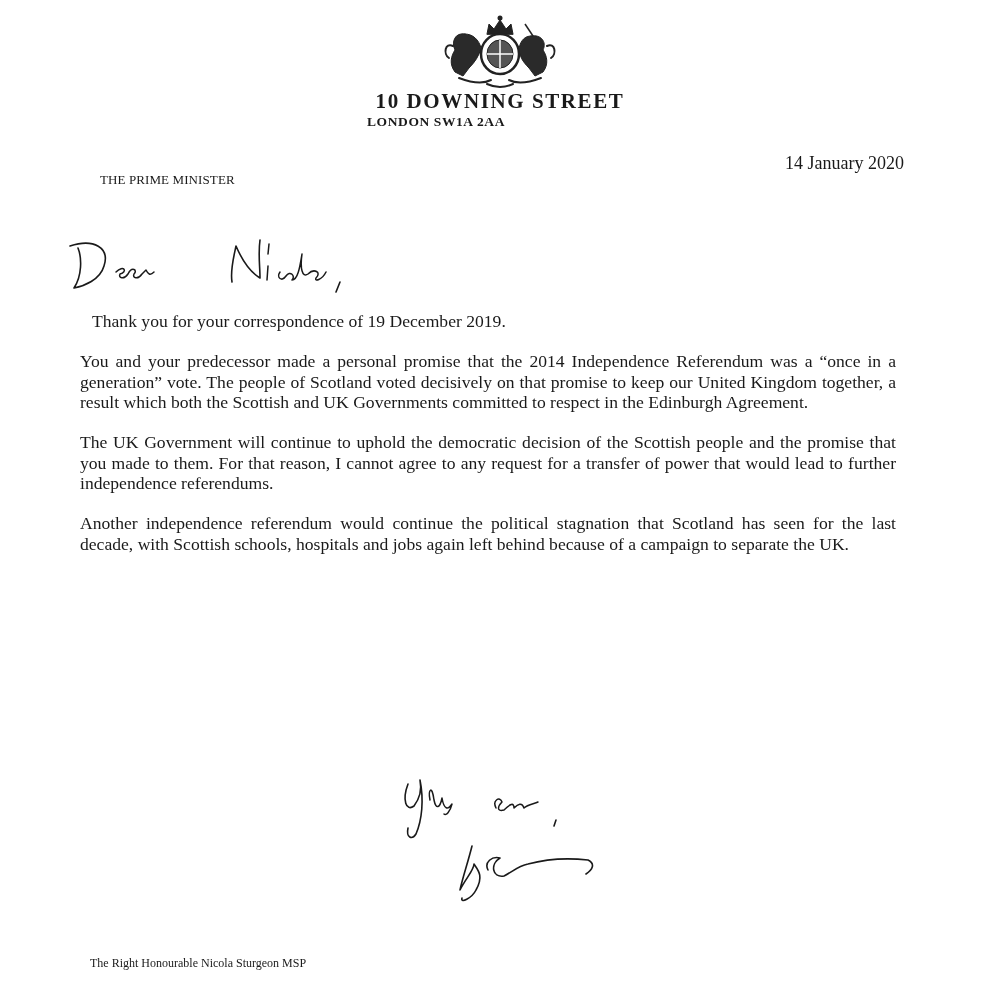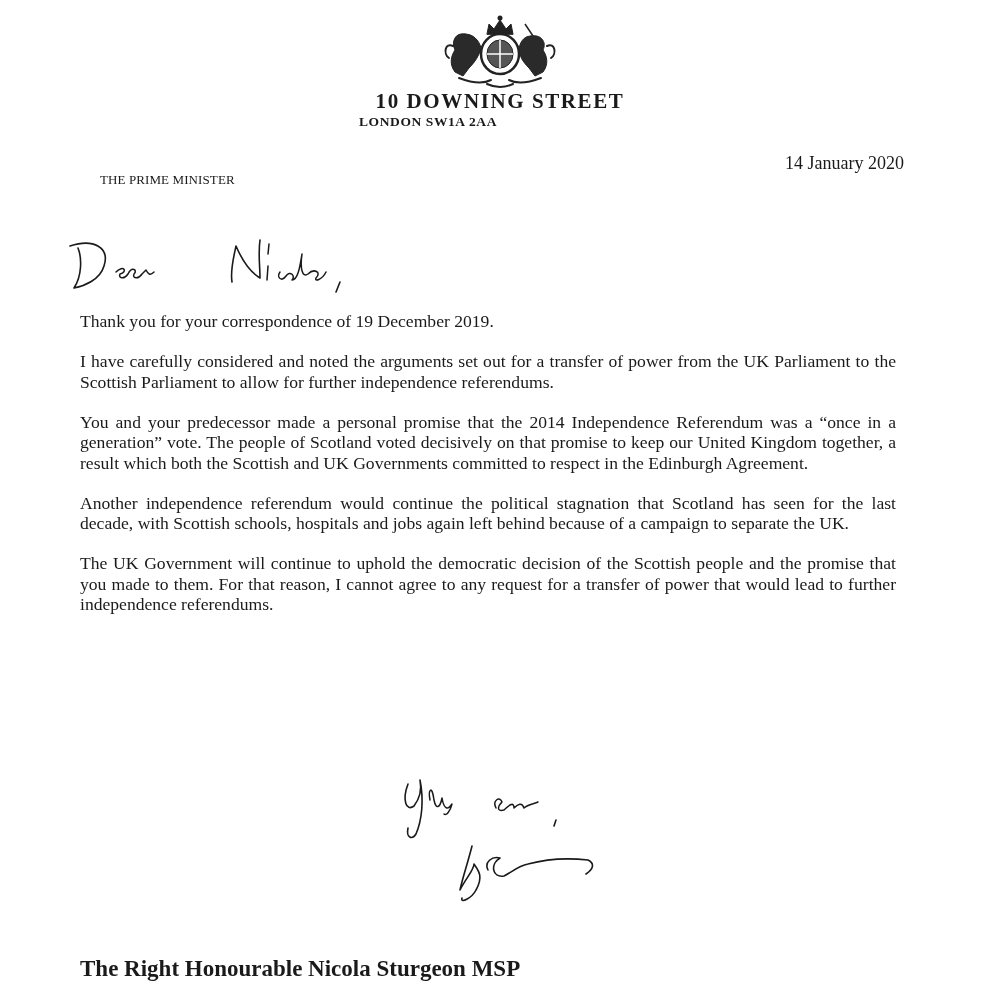--- a/index.html
+++ b/index.html
@@ -1,27 +1,27 @@
 <!DOCTYPE html>
 <html><head>
 <meta charset="utf-8">
 <style>
   html, body { margin: 0; padding: 0; background: #ffffff; }
   body { width: 1000px; height: 1000px; position: relative; overflow: hidden; color: #1a1a1a; font-family: "Liberation Serif", serif; }
   .crest { position: absolute; left: 425px; top: 12px; width: 150px; height: 78px; }
   .hdr-title { position: absolute; left: 0; width: 1000px; top: 89px; text-align: center; font-size: 21px; font-weight: bold; letter-spacing: 1.6px; }
-  .hdr-sub { position: absolute; left: 4px; width: 848px; top: 114px; text-align: center; font-size: 13.5px; font-weight: bold; letter-spacing: 0.6px; }
+  .hdr-sub { position: absolute; left: 12px; width: 848px; top: 114px; text-align: center; font-size: 13.5px; font-weight: bold; letter-spacing: 0.6px; }
   .date { position: absolute; right: 96px; top: 153px; font-size: 18px; }
   .office { position: absolute; left: 88px; top: 172px; font-size: 13px; letter-spacing: 0.1px; margin-left: 12px; }
   .salutation { position: absolute; left: 64px; top: 236px; width: 330px; height: 60px; }
   .body-text { position: absolute; left: 80px; top: 311px; width: 816px; font-size: 17.6px; line-height: 20.5px; }
   .body-text p { margin: 0 0 19.5px 0; text-align: justify; }
-  .body-text p.nojust { text-align: left; }
+  .body-text p.nojust { text-align: left; margin-left: 12px; }
   .closing { position: absolute; left: 400px; top: 770px; width: 280px; height: 140px; }
-  .recipient { position: absolute; left: 80px; top: 956px; font-size: 23px; font-weight: bold; }
+  .recipient { position: absolute; left: 90px; top: 956px; font-size: 12px; }
   svg path { fill: none; stroke: #1a1a1a; stroke-linecap: round; stroke-linejoin: round; }
 </style>
 </head>
 <body>
 
 <div class="crest">
   <svg width="150" height="78" viewBox="0 0 150 78">
 
     <path d="M62 22 L64 12 L69 17 L75 8 L81 17 L86 12 L88 22 Z" style="fill:#222;stroke:#222;stroke-width:1"></path>
     <circle cx="75" cy="6" r="2.5" style="fill:#222"></circle>
@@ -63,24 +63,23 @@
     <path d="M205 8 L204 18" style="stroke-width:1.5"></path>
 
     <path d="M216 36 C212 42 218 46 222 40 C226 34 232 40 228 44 C234 44 236 30 238 18 C236 32 238 42 244 38 C250 32 258 36 252 42 C250 46 258 44 262 36" style="stroke-width:1.5"></path>
 
     <path d="M276 46 L272 56" style="stroke-width:1.6"></path>
   </svg>
 </div>
 
 <div class="body-text">
   <p class="nojust">Thank you for your correspondence of 19 December 2019.</p>
-  <p>I have carefully considered and noted the arguments set out for a transfer of power from the UK Parliament to the Scottish Parliament to allow for further independence referendums.</p>
   <p>You and your predecessor made a personal promise that the 2014 Independence Referendum was a “once in a generation” vote. The people of Scotland voted decisively on that promise to keep our United Kingdom together, a result which both the Scottish and UK Governments committed to respect in the Edinburgh Agreement.</p>
+  <p>The UK Government will continue to uphold the democratic decision of the Scottish people and the promise that you made to them. For that reason, I cannot agree to any request for a transfer of power that would lead to further independence referendums.</p>
   <p>Another independence referendum would continue the political stagnation that Scotland has seen for the last decade, with Scottish schools, hospitals and jobs again left behind because of a campaign to separate the UK.</p>
-  <p>The UK Government will continue to uphold the democratic decision of the Scottish people and the promise that you made to them. For that reason, I cannot agree to any request for a transfer of power that would lead to further independence referendums.</p>
 </div>
 
 <div class="closing">
   <svg width="280" height="140" viewBox="0 0 280 140">
 
     <g>
       <path d="M8 14 C2 30 6 42 14 36 C20 28 22 20 20 10 C24 30 22 50 16 64 C12 70 6 68 8 58" style="stroke-width:1.6"></path>
       <path d="M30 30 C28 20 32 14 34 30 C36 40 40 38 42 28 C44 40 48 40 52 34 C50 42 46 46 44 44" style="stroke-width:1.5"></path>
       <path d="M96 38 C92 30 100 26 102 32 C98 36 96 42 104 40 C110 34 114 32 114 38 C118 34 122 32 124 38 C128 34 134 34 138 32" style="stroke-width:1.5"></path>
       <path d="M156 50 L154 56" style="stroke-width:1.6"></path>

